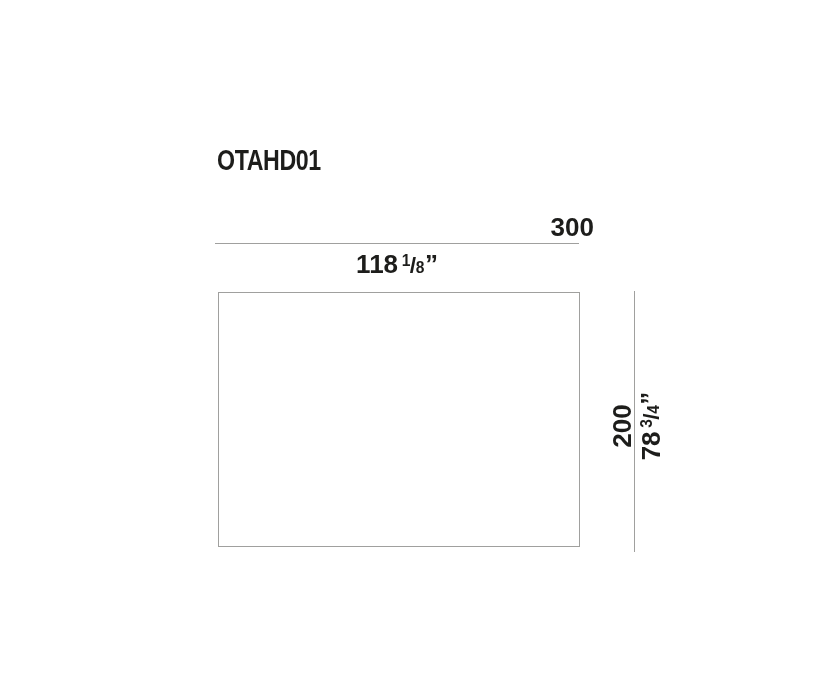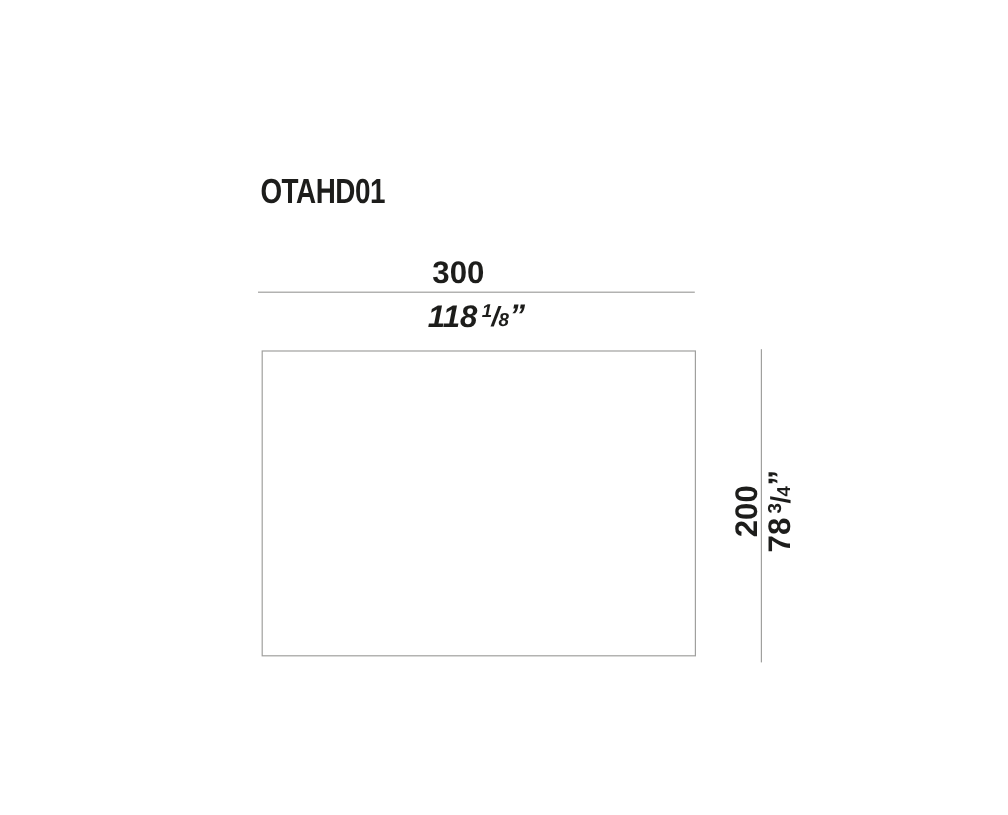--- a/index.html
+++ b/index.html
@@ -40,40 +40,39 @@
     font-size: 26px;
     line-height: 26px;
     font-weight: 700;
     color: var(--text);
     white-space: nowrap;
   }
 
   
   .dim-top-metric {
     position: absolute;
-    left: 200px;
+    left: 230px;
     top: 214px;
     width: 364px;
-    text-align: center;
+    text-align: right;
   }
   .h-dim-line {
     position: absolute;
     left: 215px;
     top: 243px;
     width: 364px;
     height: 1px;
     background: var(--line);
   }
   .dim-top-imperial {
     position: absolute;
     left: 215px;
     top: 248px;
     width: 364px;
     text-align: center;
-    font-style: italic;
   }
 
   
   .product-rect {
     position: absolute;
     left: 218px;
     top: 292px;
     width: 362px;
     height: 255px;
     border: 1px solid var(--line);

